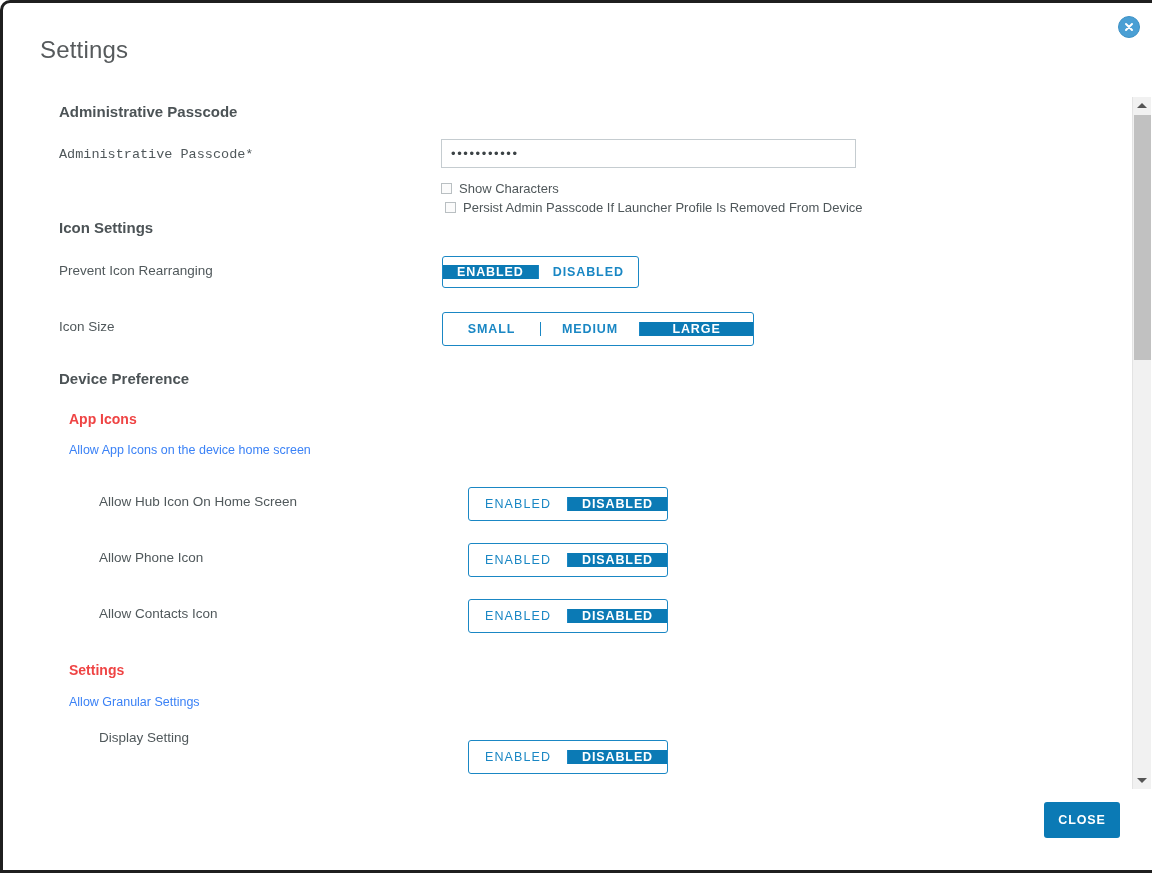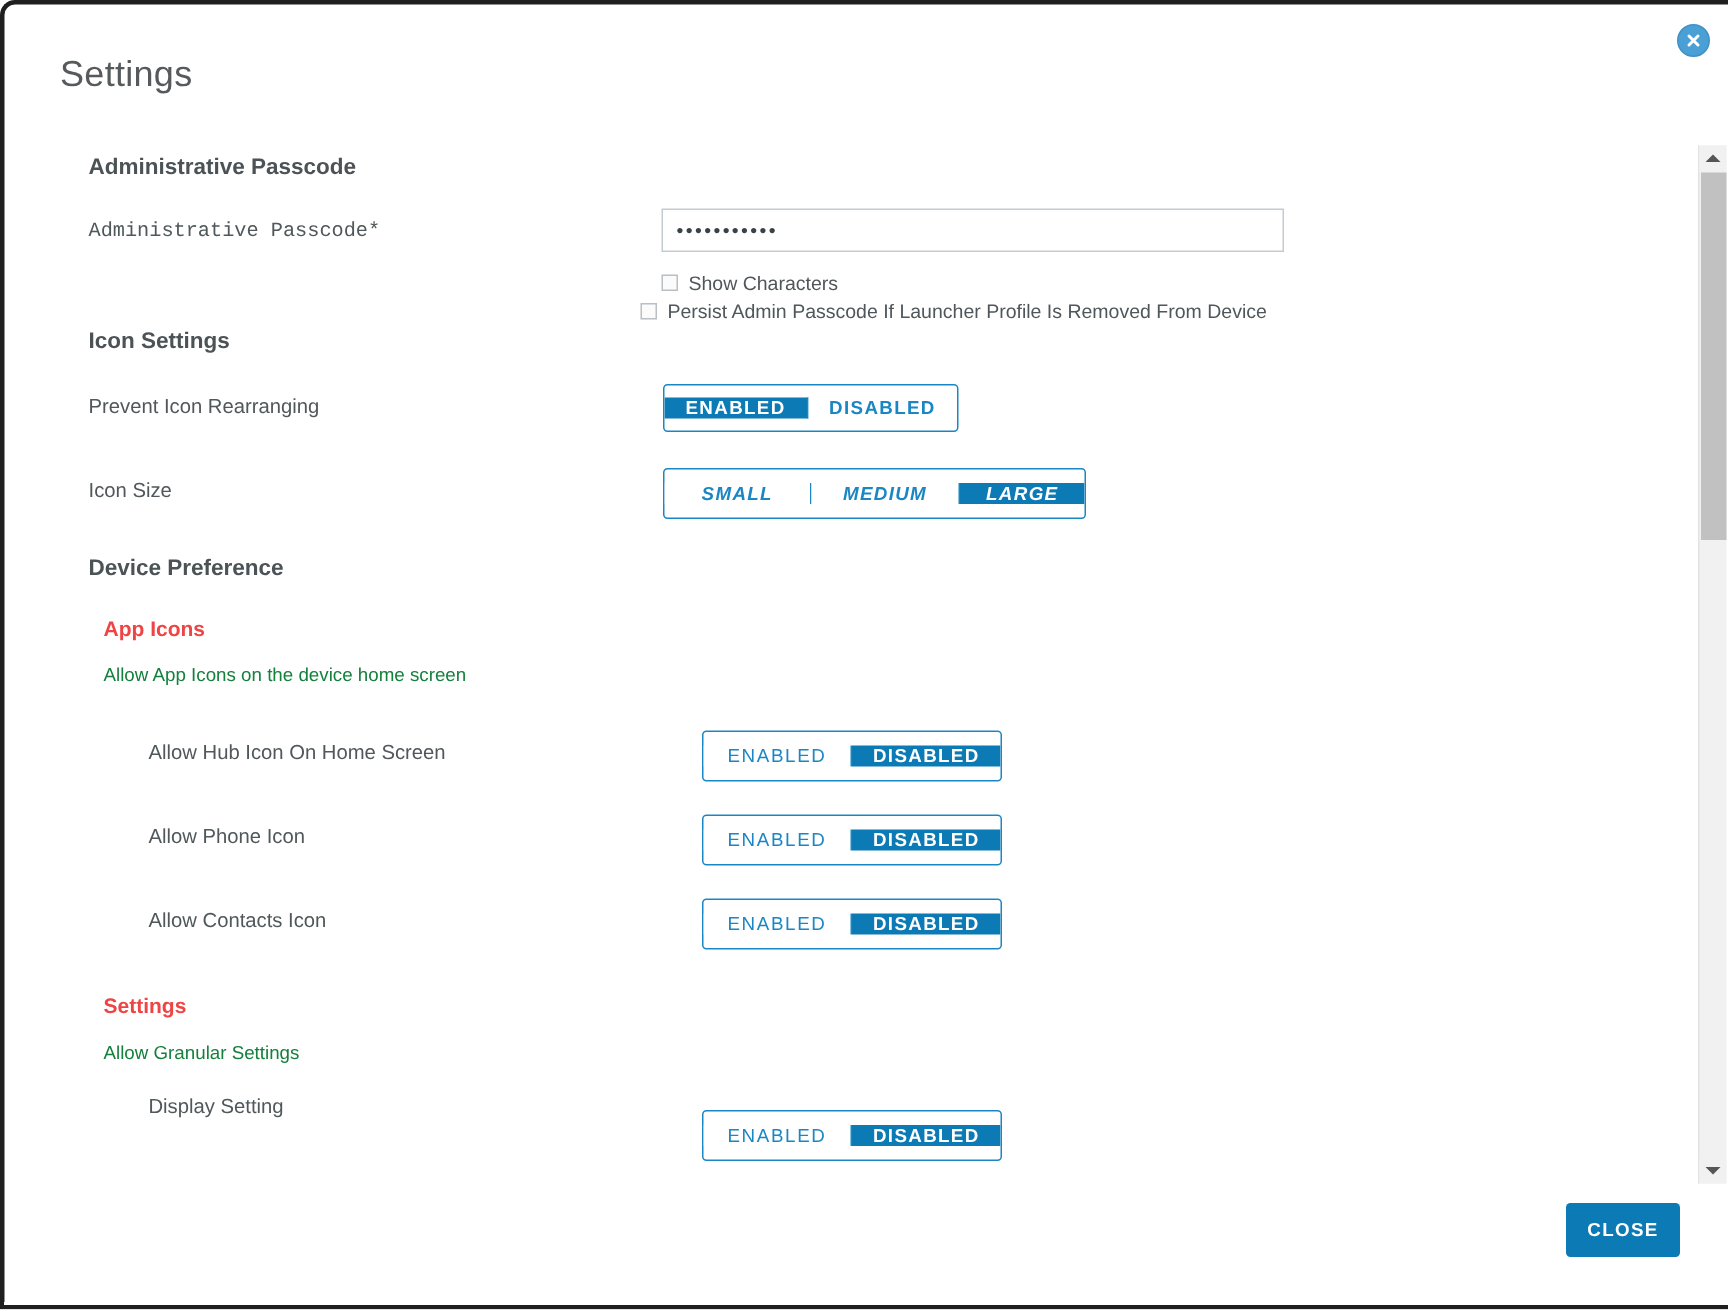--- a/index.html
+++ b/index.html
@@ -101,21 +101,21 @@
   }
   .sub-head {
     position: absolute;
     font-size: 14px;
     color: #ef4444;
     font-weight: 700;
   }
   .helper {
     position: absolute;
     font-size: 12.5px;
-    color: #15803d;
+    color: #3b82f6;
   }
   .field-label {
     position: absolute;
     font-size: 13.5px;
     color: #50585b;
   }
 
   
   #pw-input {
     position: absolute;
@@ -220,40 +220,40 @@
 
       <div class="field-label" style="left:56px; top:58px;font-family:Liberation Mono, monospace;">Administrative Passcode*</div>
 
       <input id="pw-input" type="text" style="top: 50px;" value="•••••••••••">
 
       <div class="cb-row" style="left:438px; top:92px;">
         <span class="cb-box"></span>
         <span class="cb-label">Show Characters</span>
       </div>
 
-      <div class="cb-row" style="left:424px; top:111px;">
+      <div class="cb-row" style="left:442px; top:111px;">
         <span class="cb-box"></span>
         <span class="cb-label">Persist Admin Passcode If Launcher Profile Is Removed From Device</span>
       </div>
 
       <div class="section-head" style="left:56px; top:130px;">Icon Settings</div>
 
       <div class="field-label" style="left:56px; top:174px;">Prevent Icon Rearranging</div>
 
       <div class="toggle-group" style="left:439px; top:167px;">
         <div class="tg-btn active">ENABLED</div>
         <div class="tg-btn">DISABLED</div>
       </div>
 
       <div class="field-label" style="left:56px; top:230px;">Icon Size</div>
 
-      <div class="toggle-group tall" style="left:439px; top:223px;font-style:italic;">
+      <div class="toggle-group tall" style="left:439px; top:223px;">
         <div class="tg-btn" style="width:98px;padding:0;">SMALL</div>
         <div class="tg-btn" style="width:99px;padding:0;">MEDIUM</div>
-        <div class="tg-btn active" style="width:83px;padding:0;">LARGE</div>
+        <div class="tg-btn active" style="width:113px;padding:0;">LARGE</div>
       </div>
 
       <div class="section-head" style="left:56px; top:281px;">Device Preference</div>
 
       <div class="sub-head" style="left:66px; top:322px;">App Icons</div>
 
       <div class="helper" style="left:66px; top:354px;">Allow App Icons on the device home screen</div>
 
       <div class="field-label" style="left:96px; top:405px;">Allow Hub Icon On Home Screen</div>
 

